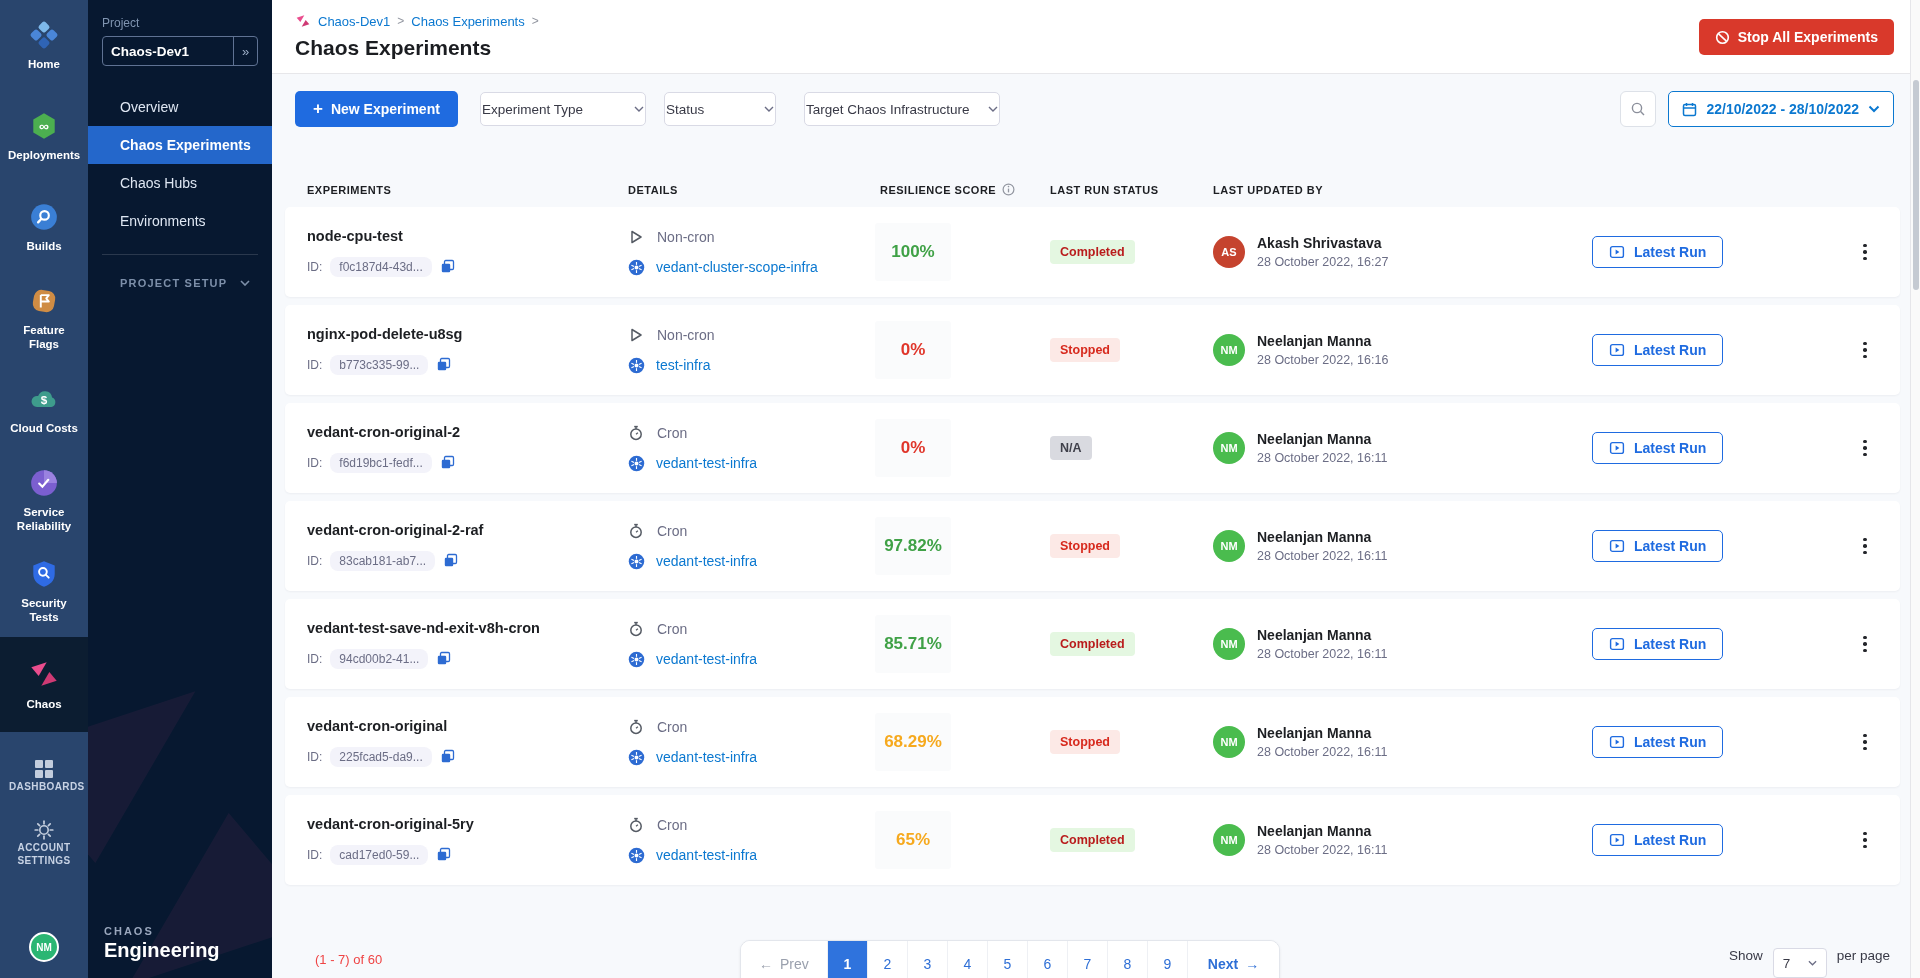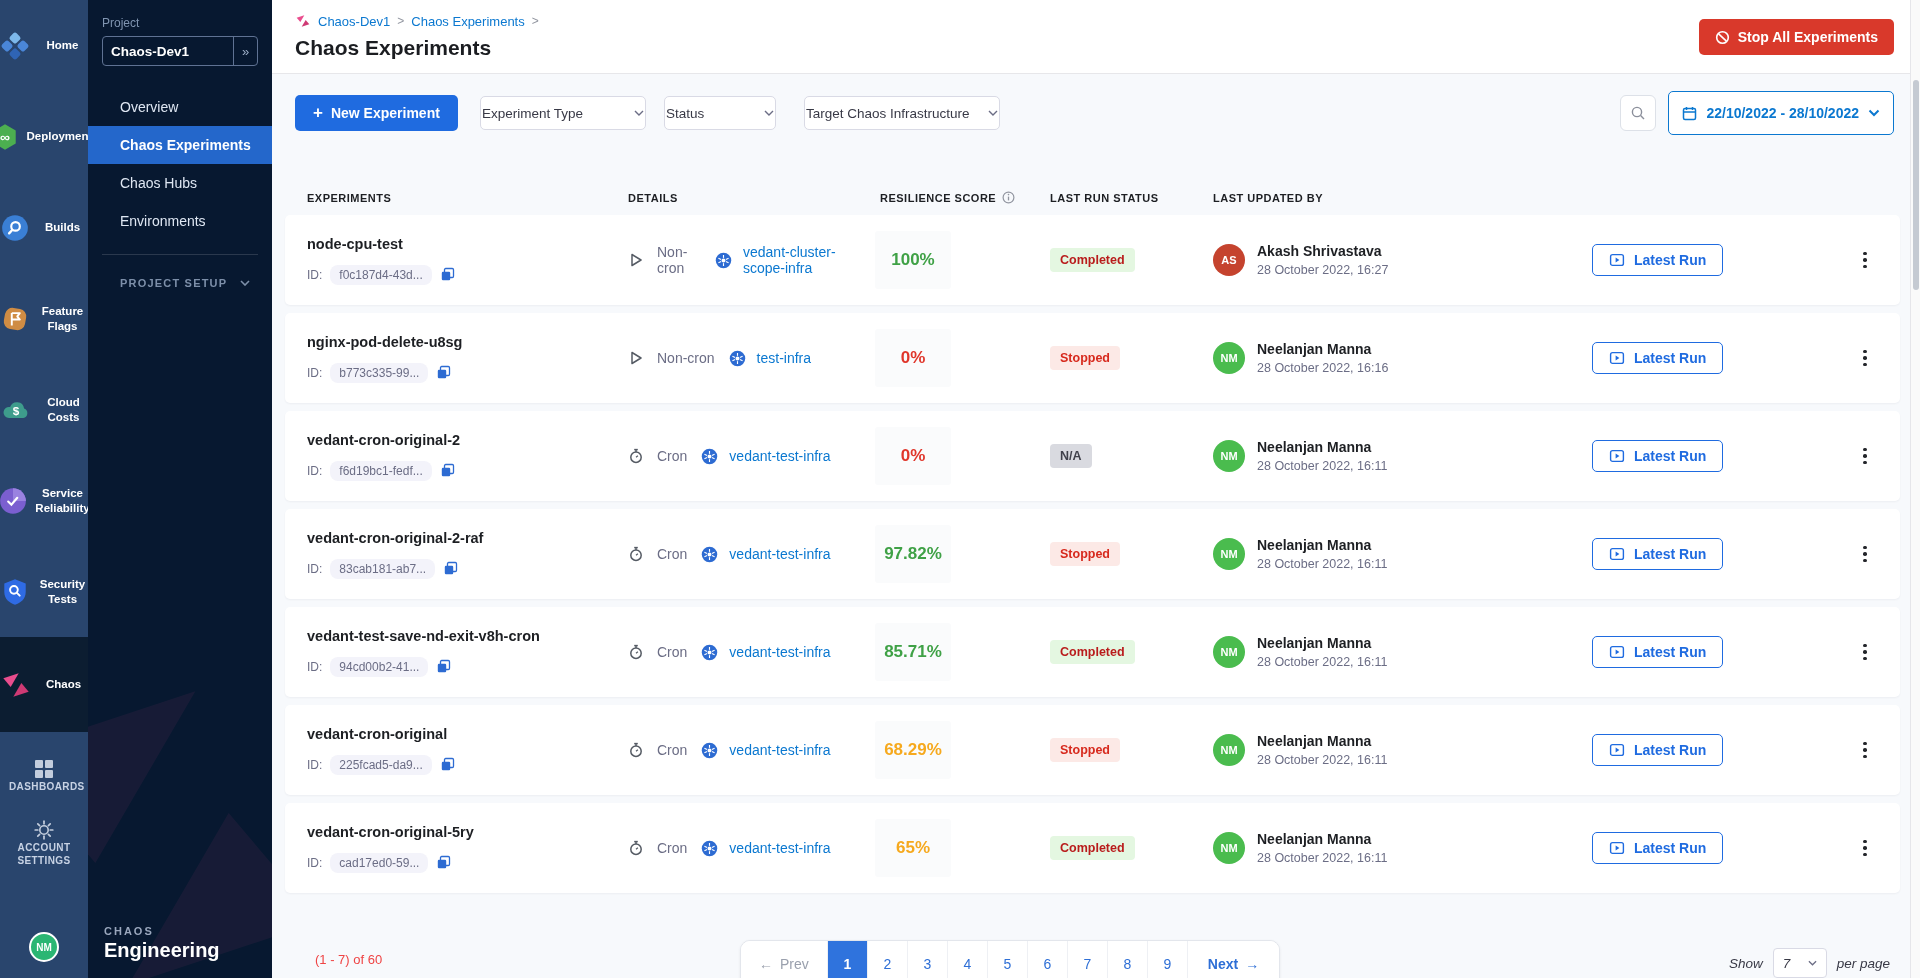--- a/index.html
+++ b/index.html
@@ -3,21 +3,21 @@
 <meta charset="utf-8">
 <style>
   * { margin:0; padding:0; box-sizing:border-box; }
   html,body { width:1920px; height:978px; overflow:hidden; background:#f7f9fc;
     font-family:"Liberation Sans","DejaVu Sans",sans-serif; }
   .app { position:relative; display:flex; width:1920px; height:978px; }
 
   
   .rail { width:88px; display:flex; flex-direction:column; background:#0c1d31; flex-shrink:0; }
   .rail-top { background:#29456d; }
-  .rail-mod { height:91px; display:flex; flex-direction:row; align-items:center; justify-content:center; gap:7px; cursor:pointer; }
+  .rail-mod { height:91px; display:flex; flex-direction:column; align-items:center; justify-content:center; gap:7px; cursor:pointer; }
   .rail-mod .lbl { font-size:11.5px; font-weight:bold; color:#fff; text-align:center; width:72px; line-height:1.25; }
   .rail-chaos { background:#0c1d31; height:95px; }
   .rail-bottom { background:#29456d; flex:1; display:flex; flex-direction:column; align-items:center; padding-top:26px; }
   .rail-mini { display:flex; flex-direction:column; align-items:center; margin-bottom:26px; cursor:pointer; }
   .rail-mini .lbl { font-size:10px; font-weight:bold; color:#c7d2e4; letter-spacing:.4px; text-align:center; width:70px; line-height:1.3; }
   .rail-avatar { margin-top:auto; margin-bottom:16px; width:30px; height:30px; border-radius:50%; background:#2bb673; border:2px solid #fff;
     color:#fff; font-size:10px; font-weight:bold; display:flex; align-items:center; justify-content:center; cursor:pointer; }
 
   
   .sidebar { width:184px; background:#071830; flex-shrink:0; position:relative; overflow:hidden; display:flex; flex-direction:column; }
@@ -51,37 +51,37 @@
   .toolbar { display:flex; align-items:center; padding:17px 26px 0 23px; gap:18px; flex-shrink:0; }
   .new-exp-btn { height:36px; background:#1f6be0; border:none; border-radius:5px; color:#fff; font-size:14px; font-weight:bold;
     padding:0 18px; display:flex; align-items:center; gap:8px; cursor:pointer; font-family:"Liberation Sans","DejaVu Sans",sans-serif; }
   .new-exp-btn .plus { font-size:17px; font-weight:bold; }
   .filter-select { height:34px; background:#fff; border:1px solid #d9dae5; border-radius:5px; display:flex; align-items:center;
     justify-content:space-between; padding:0 1px; font-size:13.5px; color:#383946; cursor:pointer; }
   .fs-1 { width:166px; margin-left:4px; } .fs-2 { width:112px; } .fs-3 { width:196px; margin-left:10px; }
   .toolbar-right { margin-left:auto; display:flex; align-items:center; gap:12px; }
   .search-btn { width:36px; height:36px; background:#fff; border:1px solid #dde1e8; border-radius:6px; display:flex; align-items:center;
     justify-content:center; cursor:pointer; }
-  .date-picker { height:44px; background:#fff; border:1px solid #0b78d0; border-radius:5px; display:flex; align-items:center; gap:9px;
+  .date-picker { height:36px; background:#fff; border:1px solid #0b78d0; border-radius:5px; display:flex; align-items:center; gap:9px;
     padding:0 13px; color:#0b78d0; font-size:14px; font-weight:bold; cursor:pointer; }
 
   
   .grid-cols { display:grid; grid-template-columns:335px 255px 165px 165px 385px 240px 1fr; }
   .table-head { margin:56px 20px 11px 13px; font-size:11px; font-weight:bold; letter-spacing:.5px; color:#1d1f23; flex-shrink:0; }
   .table-head > div { display:flex; align-items:center; gap:6px; }
   .th-exp { padding-left:22px; } .th-details { padding-left:8px; } .th-score { padding-left:5px; }
   .th-status { padding-left:10px; } .th-user { padding-left:8px; }
   .table-body { margin:0 20px 0 13px; }
   .trow { background:#fff; border-radius:5px; height:90px; margin-bottom:8px; box-shadow:0 1px 2px rgba(40,41,61,.05); align-items:center; }
   .col-exp { padding-left:22px; display:flex; flex-direction:column; justify-content:center; gap:13px; }
   .exp-name { font-size:14.5px; font-weight:bold; color:#1d1f23; cursor:pointer; }
   .exp-idline { display:flex; align-items:center; gap:8px; font-size:12px; color:#6b6d85; }
   .id-pill { background:#f3f3fa; border-radius:8px; padding:3px 9px; color:#6b6d85; }
   .copy-icon { cursor:pointer; display:flex; }
-  .col-details { padding-left:8px; display:flex; flex-direction:row; gap:14px; }
+  .col-details { padding-left:8px; display:flex; flex-direction:column; gap:14px; }
   .sched-line { display:flex; align-items:center; gap:13px; font-size:14px; color:#6b6d85; }
   .infra-line { display:flex; align-items:center; gap:11px; font-size:14px; }
   .infra-line a { color:#0b78d0; text-decoration:none; cursor:pointer; }
   .col-score { padding-left:0; }
   .score-box { width:76px; height:58px; background:#fafbfc; border-radius:3px; display:flex; align-items:center; justify-content:center;
     font-size:17px; font-weight:bold; }
   .score-green { color:#3fa146; } .score-red { color:#e0362b; } .score-yellow { color:#f6a91e; }
   .col-status { padding-left:10px; }
   .pill { display:inline-block; font-size:12.5px; font-weight:bold; padding:5px 10px; border-radius:4px; }
   .pill-completed { background:#e4f7e1; color:#b91c1c; }
@@ -103,21 +103,21 @@
   .footer { margin-top:auto; height:38px; position:relative; flex-shrink:0; }
   .pg-range { position:absolute; left:43px; top:12px; font-size:13px; color:#ef4444; }
   .pg-group { position:absolute; left:468px; top:0; display:flex; background:#fff; border:1px solid #e3e6ec; border-radius:10px 10px 0 0;
     overflow:hidden; box-shadow:0 1px 3px rgba(40,41,61,.08); }
   .pg-btn { height:46px; min-width:40px; background:#fff; border:none; border-right:1px solid #eef0f4; font-size:14px; color:#2e6fd6;
     cursor:pointer; font-family:"Liberation Sans","DejaVu Sans",sans-serif; padding:0 12px; display:flex; align-items:center; justify-content:center; gap:7px; }
   .pg-prev { color:#9aa0ad; padding:0 18px; }
   .pg-next { padding:0 20px; border-right:none; font-weight:bold; }
   .pg-active { background:#2f73dd; color:#fff; font-weight:bold; }
   .pg-pages { display:contents; }
-  .pg-show { position:absolute; right:30px; top:8px; display:flex; align-items:center; gap:10px; font-size:13.5px; color:#383946;font-style:italic; }
+  .pg-show { position:absolute; right:30px; top:8px; display:flex; align-items:flex-start; gap:10px; font-size:13.5px; color:#383946; }
   .pp-select { width:54px; height:30px; border:1px solid #d9dae5; border-radius:4px; background:#fff; display:flex; align-items:center;
     justify-content:space-between; padding:0 9px; cursor:pointer; color:#383946; }
 
   
   .scrollbar { position:absolute; right:0; top:0; bottom:0; width:10px; background:#fafafa; border-left:1px solid #e6e6ea; z-index:5; }
   .scroll-thumb { position:absolute; right:1.5px; top:80px; width:6px; height:210px; border-radius:3px; background:#c5cad2; cursor:pointer; }
 
   svg { display:block; }
 </style>
 </head>

